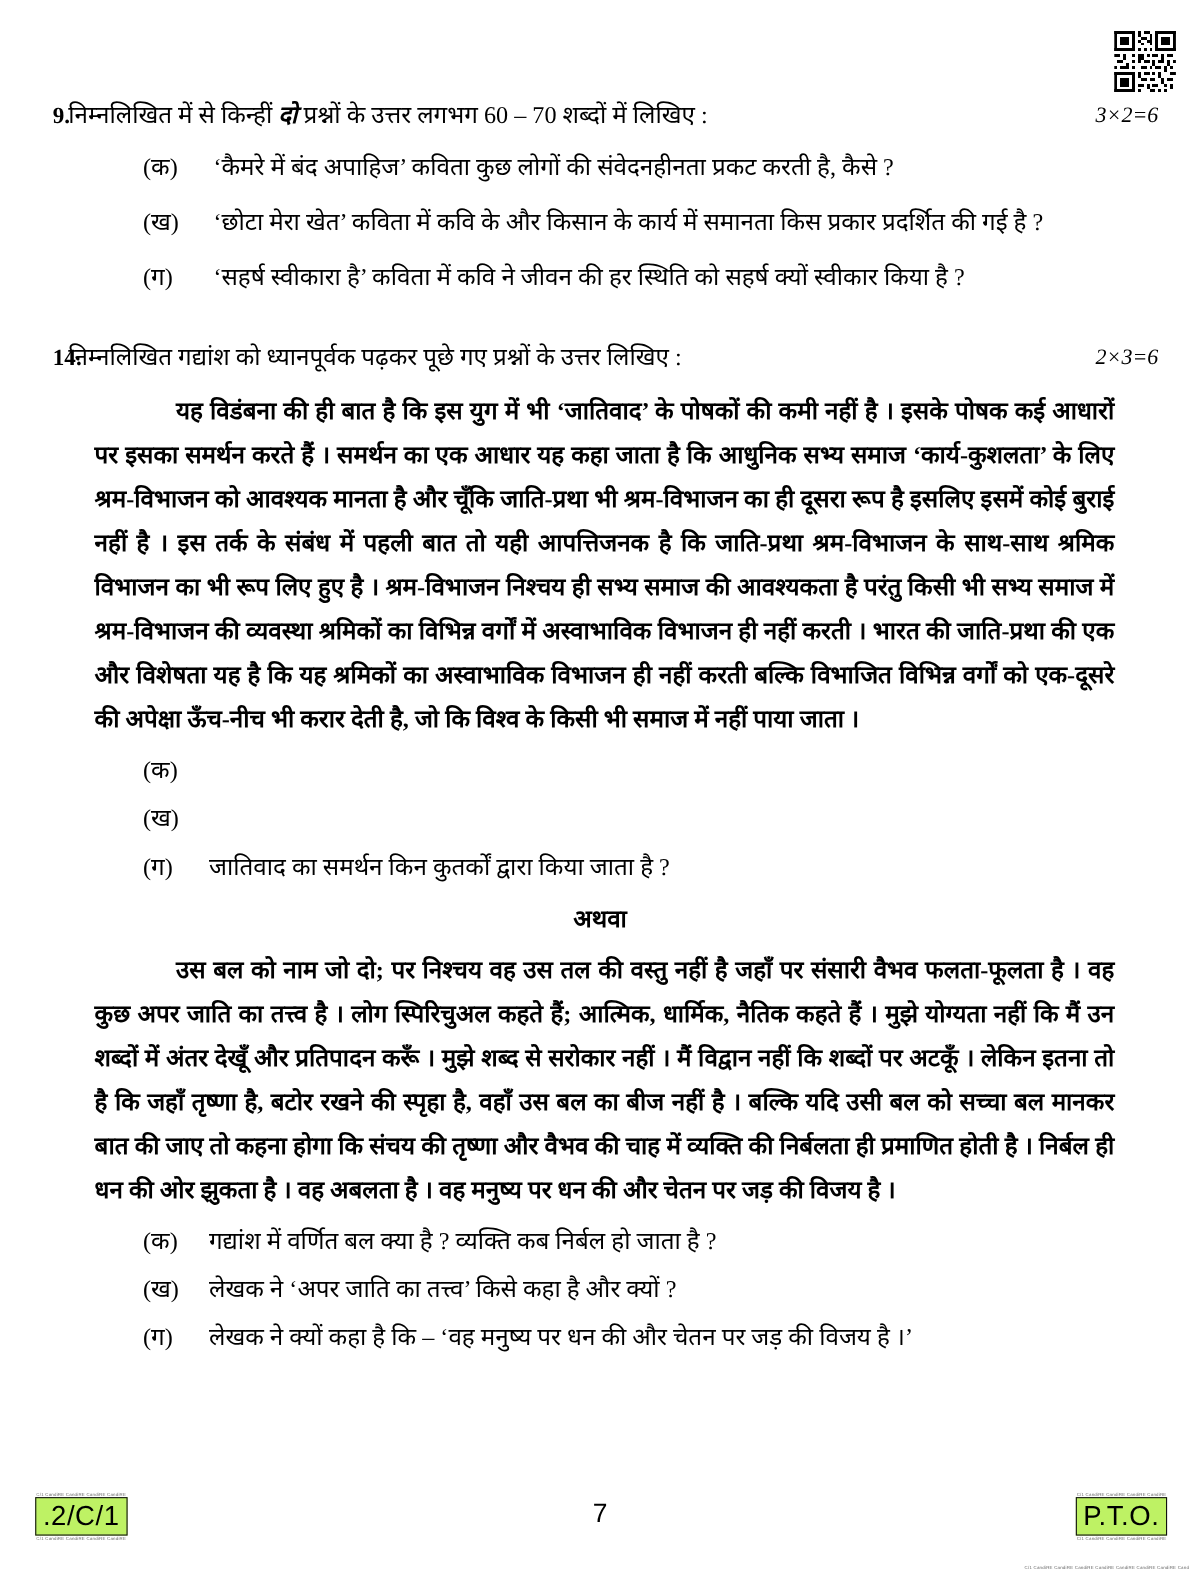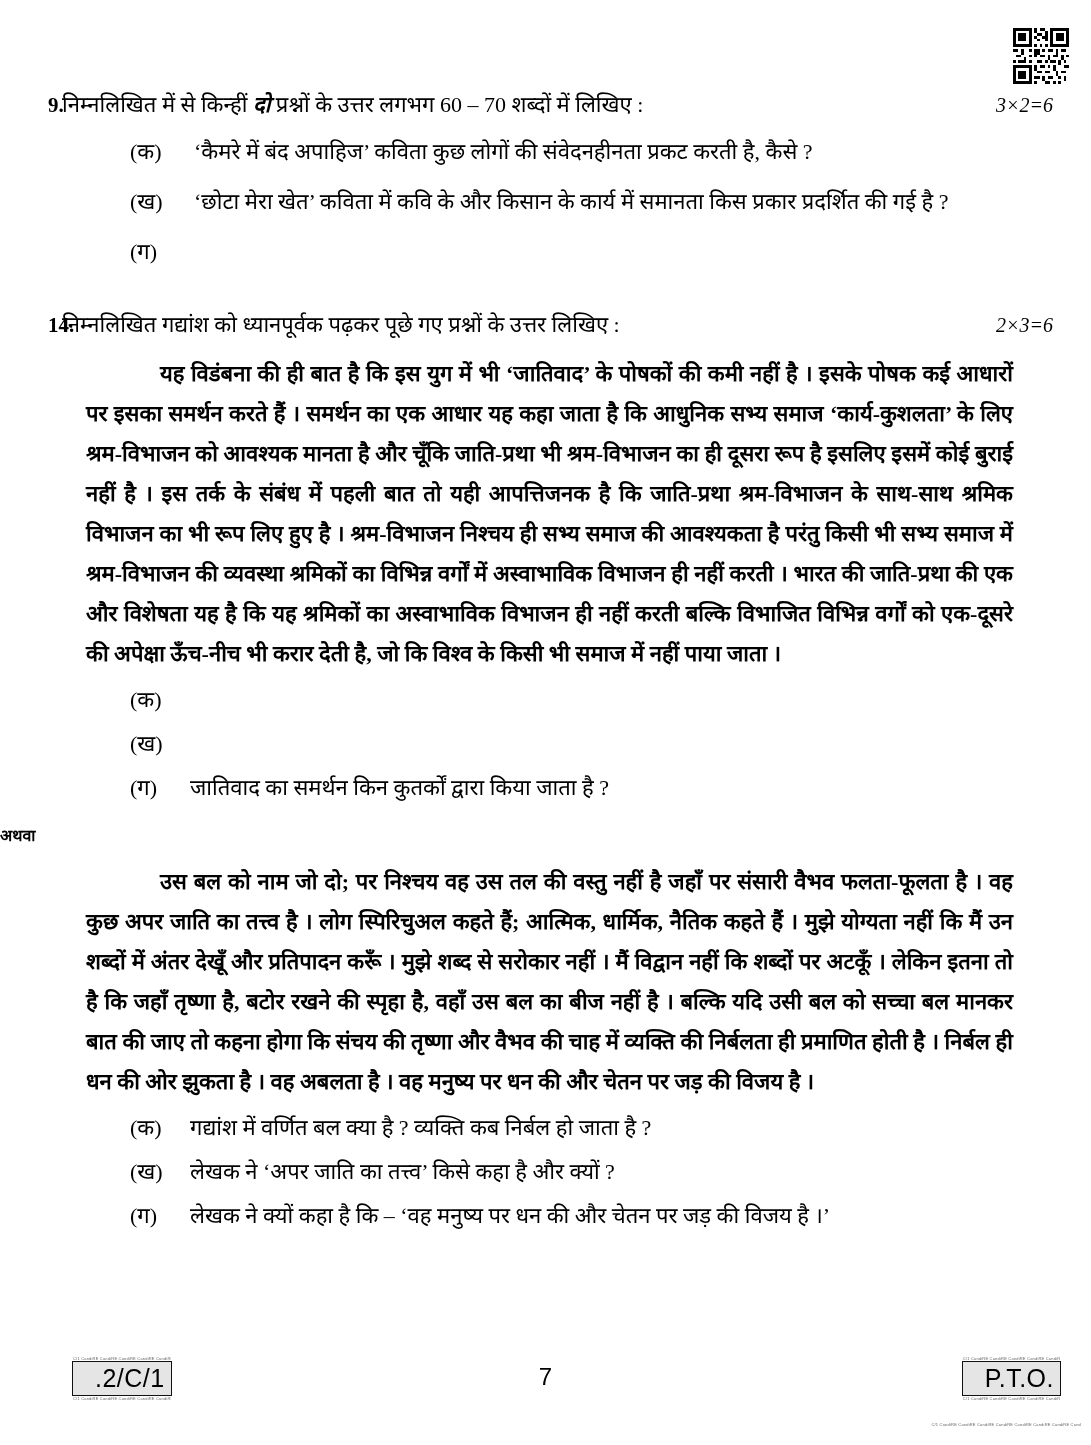--- a/index.html
+++ b/index.html
@@ -104,50 +104,49 @@
     padding: 0 78px 0 86px;
     font-size: 22px;
     line-height: 40px;
     text-align: justify;
     text-align-last: left;
     text-indent: 74px;
     font-weight: bold;
   }
 
   .athava {
-    text-align: left;
+    text-align: center;
     font-weight: bold;
-    font-size: 16px;
+    font-size: 22px;
     line-height: 40px;
     margin-top: 8px;
   }
 
   .sub-list { margin-top: 6px; }
   .sub-list .sublabel { line-height: 40px; }
   .sub-list .subtext { line-height: 40px; padding-left: 60px; }
 
   
   .footer {
     position: absolute;
     left: 0;
     bottom: 34px;
     width: 1091px;
     height: 56px;
   }
   .codebox, .ptobox {
     position: absolute;
     border: 1.5px solid #111;
     box-sizing: border-box;
-    padding: 2px 6px 3px 22px;
+    padding: 2px 6px 3px 6px;
     font-family: "Liberation Sans", "DejaVu Sans", sans-serif;
     font-size: 25px;
     line-height: 28px;
     letter-spacing: 0.5px;
-    background: #e5e5e5;
-    margin-left: 40px;
+    background: #bef264;
   }
   .codebox { left: 32px;  top: 6px; }
   .ptobox  { right: 30px; top: 6px; }
 
   .micro {
     position: absolute;
     font-family: "Liberation Sans", "DejaVu Sans", sans-serif;
     font-size: 4px;
     line-height: 5px;
     color: #666;
@@ -278,20 +277,21 @@
       <div class="subtext devanagari">‘कैमरे में बंद अपाहिज’ कविता कुछ लोगों की संवेदनहीनता प्रकट करती है, कैसे ?</div>
     </div>
 
     <div class="subrow">
       <div class="sublabel devanagari">(ख)</div>
       <div class="subtext devanagari narrow">‘छोटा मेरा खेत’ कविता में कवि के और किसान के कार्य में समानता किस प्रकार प्रदर्शित की गई है ?</div>
     </div>
 
     <div class="subrow">
       <div class="sublabel devanagari">(ग)</div>
+      <div class="subtext devanagari narrow">‘सहर्ष स्वीकारा है’ कविता में कवि ने जीवन की हर स्थिति को सहर्ष क्यों स्वीकार किया है ?</div>
     </div>
 
     <div class="qrow" style="margin-top:36px;">
       <div class="qnum">14.</div>
       <div class="qstem devanagari">निम्नलिखित गद्यांश को ध्यानपूर्वक पढ़कर पूछे गए प्रश्नों के उत्तर लिखिए :</div>
       <div class="marks">2×3=6</div>
     </div>
 
     <div class="passage devanagari">यह विडंबना की ही बात है कि इस युग में भी ‘जातिवाद’ के पोषकों की कमी नहीं है । इसके पोषक कई आधारों पर इसका समर्थन करते हैं । समर्थन का एक आधार यह कहा जाता है कि आधुनिक सभ्य समाज ‘कार्य-कुशलता’ के लिए श्रम-विभाजन को आवश्यक मानता है और चूँकि जाति-प्रथा भी श्रम-विभाजन का ही दूसरा रूप है इसलिए इसमें कोई बुराई नहीं है । इस तर्क के संबंध में पहली बात तो यही आपत्तिजनक है कि जाति-प्रथा श्रम-विभाजन के साथ-साथ श्रमिक विभाजन का भी रूप लिए हुए है । श्रम-विभाजन निश्चय ही सभ्य समाज की आवश्यकता है परंतु किसी भी सभ्य समाज में श्रम-विभाजन की व्यवस्था श्रमिकों का विभिन्न वर्गों में अस्वाभाविक विभाजन ही नहीं करती । भारत की जाति-प्रथा की एक और विशेषता यह है कि यह श्रमिकों का अस्वाभाविक विभाजन ही नहीं करती बल्कि विभाजित विभिन्न वर्गों को एक-दूसरे की अपेक्षा ऊँच-नीच भी करार देती है, जो कि विश्व के किसी भी समाज में नहीं पाया जाता ।</div>
 

